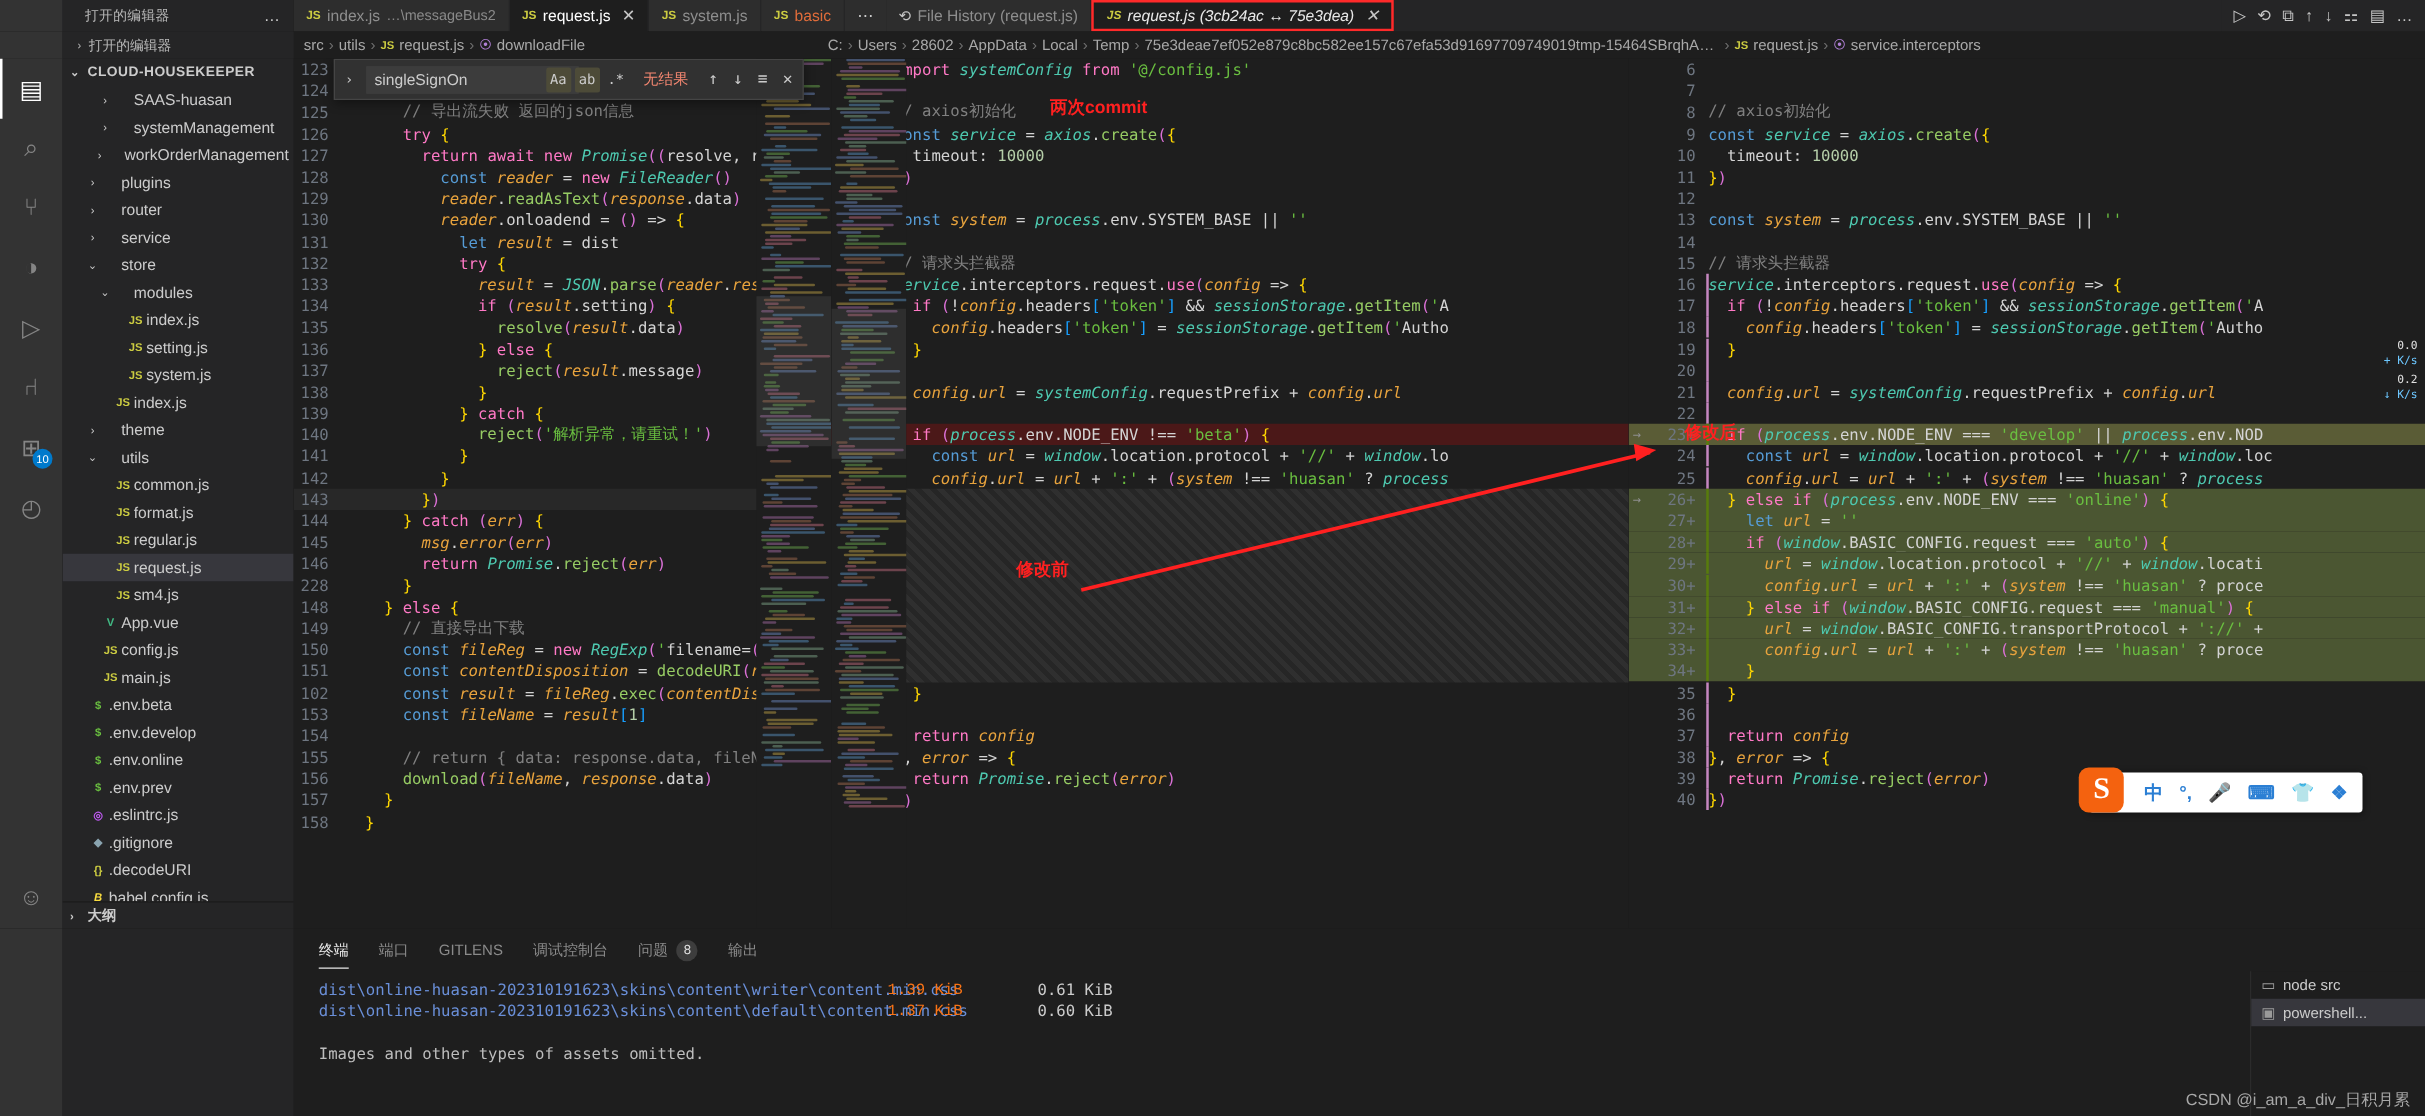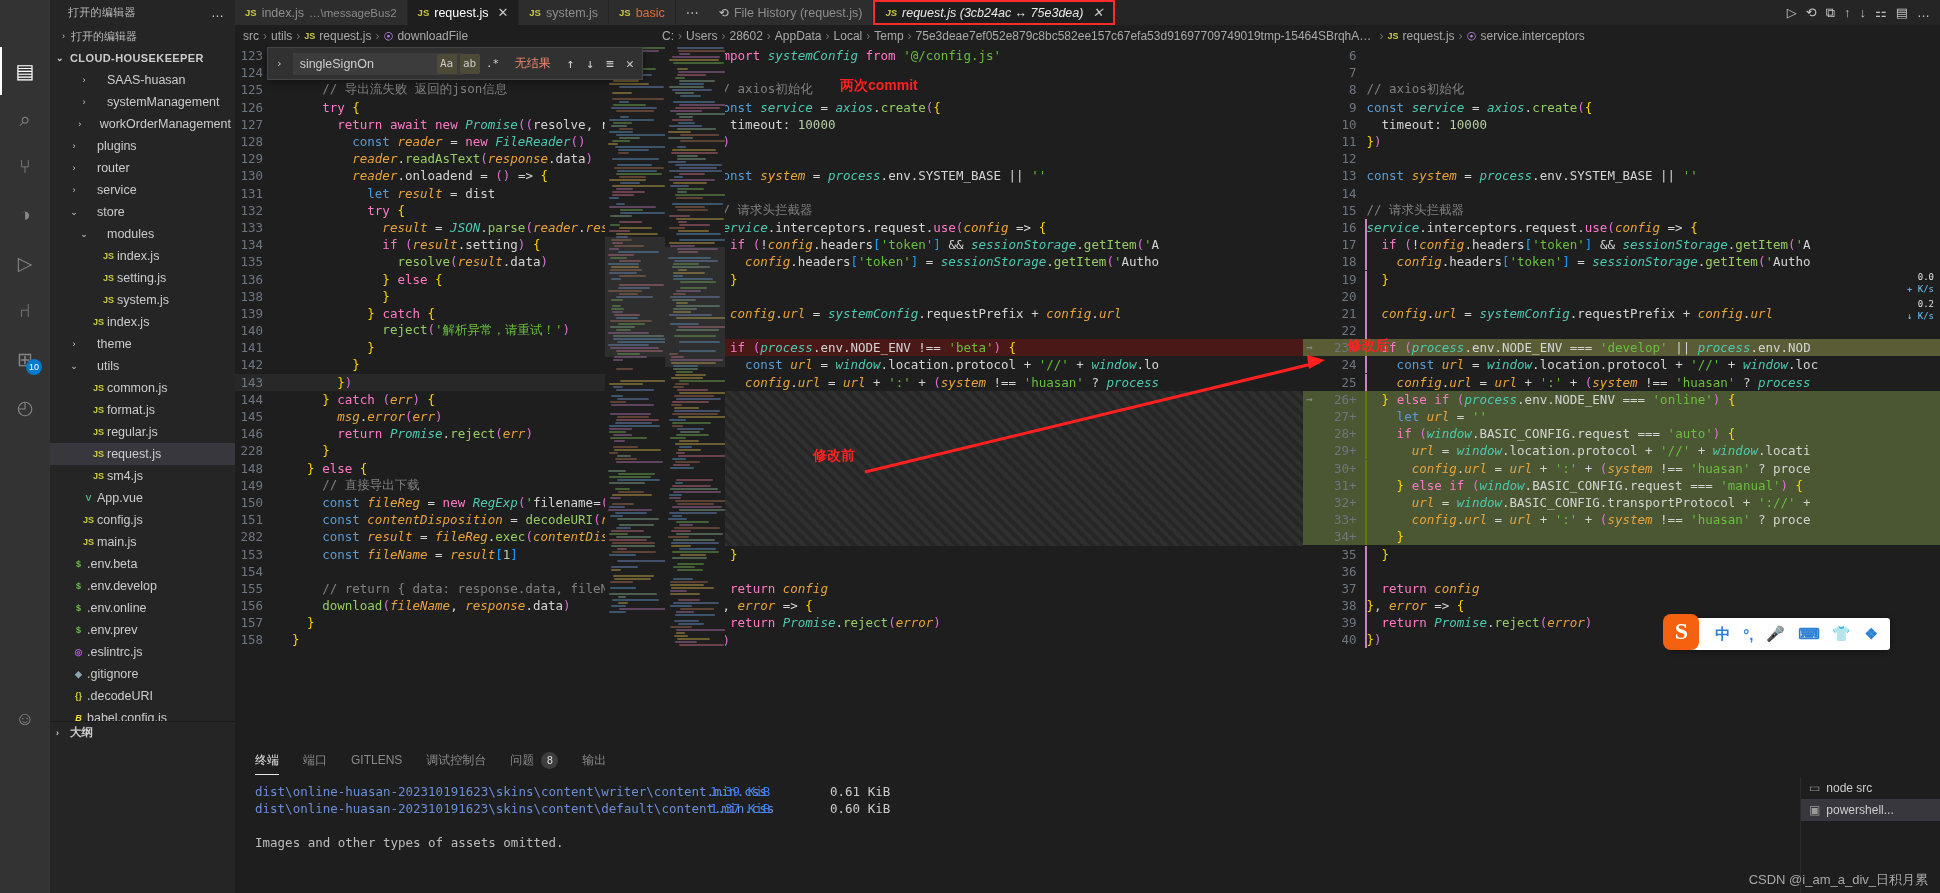--- a/index.html
+++ b/index.html
@@ -159,21 +159,21 @@
                 font-size: 12px; color:#8a8a8a; font-family:"Liberation Sans",sans-serif;}
   .panel-tab { position:relative; height:34px; display:flex; align-items:center; gap:7px;}
   .panel-tab.active { color:#e7e7e7; }
   .panel-tab.active::after { content:""; position:absolute; left:0; right:0; bottom:2px; height:1px; background:#e7e7e7;}
   .panel-badge { background:#3d3d3d; color:#e0e0e0; border-radius:9px; font-size:10.5px;
                  min-width:17px; height:17px; line-height:17px; text-align:center; padding:0 4px;}
   .term { flex:1; font-family:"DejaVu Sans Mono", monospace; font-size:12.5px; color:#cccccc;
           padding: 6px 20px; overflow:hidden;}
   .term-row { display:flex; height:17px; align-items:center; white-space:pre;}
   .term-path { color:#6a8fd8; width:455px; flex:0 0 455px;}
-  .term-sz1 { width:120px; flex:0 0 120px; color:#3b82f6;}
+  .term-sz1 { width:120px; flex:0 0 120px; color:#f97316;font-family:Liberation Mono, monospace;}
   .term-sz2 { width:120px; flex:0 0 120px; color:#cccccc;}
   .term-plain { color:#bdbdbd; }
 
   
   .term-sidelist { position:absolute; right:0; top:34px; width:140px; bottom:0; background:#1e1e1e;
                    border-left:1px solid #2b2b2b; font-size:12px; color:#cccccc;
                    font-family:"Liberation Sans",sans-serif;}
   .tsl-row { height:22px; display:flex; align-items:center; gap:6px; padding-left:8px;}
   .tsl-row.sel { background:#37373d; }
 
@@ -505,36 +505,37 @@
             <div class="codeline"><span class="ln">127</span><span class="codetext">        <span class="kw">return</span> <span class="kw">await</span> <span class="kw">new</span> <span class="cls">Promise</span><span class="brk2">(</span><span class="brk2">(</span><span class="var">resolve</span><span class="op">,</span> <span class="var">reject</span><span class="brk2">)</span> <span class="op">=</span> </span></div>
             <div class="codeline"><span class="ln">128</span><span class="codetext">          <span class="kw2">const</span> <span class="par">reader</span> <span class="op">=</span> <span class="kw">new</span> <span class="cls">FileReader</span><span class="brk2">(</span><span class="brk2">)</span></span></div>
             <div class="codeline"><span class="ln">129</span><span class="codetext">          <span class="par">reader</span><span class="op">.</span><span class="fn">readAsText</span><span class="brk2">(</span><span class="par">response</span><span class="op">.</span><span class="var">data</span><span class="brk2">)</span></span></div>
             <div class="codeline"><span class="ln">130</span><span class="codetext">          <span class="par">reader</span><span class="op">.</span><span class="var">onloadend</span> <span class="op">=</span> <span class="brk2">(</span><span class="brk2">)</span> <span class="op">=</span><span class="op">&gt;</span> <span class="brk1">{</span></span></div>
             <div class="codeline"><span class="ln">131</span><span class="codetext">            <span class="kw2">let</span> <span class="par">result</span> <span class="op">=</span> <span class="var">dist</span></span></div>
             <div class="codeline"><span class="ln">132</span><span class="codetext">            <span class="kw">try</span> <span class="brk1">{</span></span></div>
             <div class="codeline"><span class="ln">133</span><span class="codetext">              <span class="par">result</span> <span class="op">=</span> <span class="cls">JSON</span><span class="op">.</span><span class="fn">parse</span><span class="brk2">(</span><span class="par">reader</span><span class="op">.</span><span class="par">result</span><span class="brk2">)</span></span></div>
             <div class="codeline"><span class="ln">134</span><span class="codetext">              <span class="kw">if</span> <span class="brk2">(</span><span class="par">result</span><span class="op">.</span><span class="var">setting</span><span class="brk2">)</span> <span class="brk1">{</span></span></div>
             <div class="codeline"><span class="ln">135</span><span class="codetext">                <span class="fn">resolve</span><span class="brk2">(</span><span class="par">result</span><span class="op">.</span><span class="var">data</span><span class="brk2">)</span></span></div>
             <div class="codeline"><span class="ln">136</span><span class="codetext">              <span class="brk1">}</span> <span class="kw">else</span> <span class="brk1">{</span></span></div>
+            <div class="codeline"><span class="ln">137</span><span class="codetext">                <span class="fn">reject</span><span class="brk2">(</span><span class="par">result</span><span class="op">.</span><span class="var">message</span><span class="brk2">)</span></span></div>
             <div class="codeline"><span class="ln">138</span><span class="codetext">              <span class="brk1">}</span></span></div>
             <div class="codeline"><span class="ln">139</span><span class="codetext">            <span class="brk1">}</span> <span class="kw">catch</span> <span class="brk1">{</span></span></div>
             <div class="codeline"><span class="ln">140</span><span class="codetext">              <span class="fn">reject</span><span class="brk2">(</span><span class="str2">'解析异常，请重试！'</span><span class="brk2">)</span></span></div>
             <div class="codeline"><span class="ln">141</span><span class="codetext">            <span class="brk1">}</span></span></div>
             <div class="codeline"><span class="ln">142</span><span class="codetext">          <span class="brk1">}</span></span></div>
             <div class="codeline cur-line"><span class="ln">143</span><span class="codetext">        <span class="brk1">}</span><span class="brk2">)</span></span></div>
             <div class="hatch" style="height: 0px;"></div>
             <div class="codeline"><span class="ln">144</span><span class="codetext">      <span class="brk1">}</span> <span class="kw">catch</span> <span class="brk2">(</span><span class="par">err</span><span class="brk2">)</span> <span class="brk1">{</span></span></div>
             <div class="codeline"><span class="ln">145</span><span class="codetext">        <span class="par">msg</span><span class="op">.</span><span class="par">error</span><span class="brk2">(</span><span class="par">err</span><span class="brk2">)</span></span></div>
             <div class="codeline"><span class="ln">146</span><span class="codetext">        <span class="kw">return</span> <span class="cls">Promise</span><span class="op">.</span><span class="fn">reject</span><span class="brk2">(</span><span class="par">err</span><span class="brk2">)</span></span></div>
             <div class="codeline"><span class="ln">228</span><span class="codetext">      <span class="brk1">}</span></span></div>
             <div class="codeline"><span class="ln">148</span><span class="codetext">    <span class="brk1">}</span> <span class="kw">else</span> <span class="brk1">{</span></span></div>
             <div class="codeline"><span class="ln">149</span><span class="codetext">      <span class="cmt2">// 直接导出下载</span></span></div>
             <div class="codeline"><span class="ln">150</span><span class="codetext">      <span class="kw2">const</span> <span class="par">fileReg</span> <span class="op">=</span> <span class="kw">new</span> <span class="cls">RegExp</span><span class="brk2">(</span><span class="str2">'</span><span class="var">filename</span><span class="op">=</span><span class="brk2">(</span><span class="brk3">[</span>^<span class="op">;</span><span class="brk3">]</span><span class="op">+</span>\\<span class="op">.</span>^\\</span></div>
             <div class="codeline"><span class="ln">151</span><span class="codetext">      <span class="kw2">const</span> <span class="par">contentDisposition</span> <span class="op">=</span> <span class="fn">decodeURI</span><span class="brk2">(</span><span class="par">response</span><span class="op">.</span></span></div>
-            <div class="codeline"><span class="ln">282</span><span class="codetext">      <span class="kw2">const</span> <span class="par">result</span> <span class="op">=</span> <span class="par">fileReg</span><span class="op">.</span><span class="fn">exec</span><span class="brk2">(</span><span class="par">contentDisposition</span></span></div>
+            <div class="codeline"><span class="ln">102</span><span class="codetext">      <span class="kw2">const</span> <span class="par">result</span> <span class="op">=</span> <span class="par">fileReg</span><span class="op">.</span><span class="fn">exec</span><span class="brk2">(</span><span class="par">contentDisposition</span></span></div>
             <div class="codeline"><span class="ln">153</span><span class="codetext">      <span class="kw2">const</span> <span class="par">fileName</span> <span class="op">=</span> <span class="par">result</span><span class="brk3">[</span><span class="num">1</span><span class="brk3">]</span></span></div>
             <div class="codeline"><span class="ln">154</span><span class="codetext"></span></div>
             <div class="codeline"><span class="ln">155</span><span class="codetext">      <span class="cmt2">// return { data: response.data, fileName }</span></span></div>
             <div class="codeline"><span class="ln">156</span><span class="codetext">      <span class="fn">download</span><span class="brk2">(</span><span class="par">fileName</span><span class="op">,</span> <span class="par">response</span><span class="op">.</span><span class="var">data</span><span class="brk2">)</span></span></div>
             <div class="codeline"><span class="ln">157</span><span class="codetext">    <span class="brk1">}</span></span></div>
             <div class="codeline"><span class="ln">158</span><span class="codetext">  <span class="brk1">}</span></span></div>
           </div>
 
         <div class="minimap" id="mm-left">
             <div class="mm-line" style="width: 48.8995px; margin-left: 14.0386px; background: rgb(74, 109, 58);"></div>

